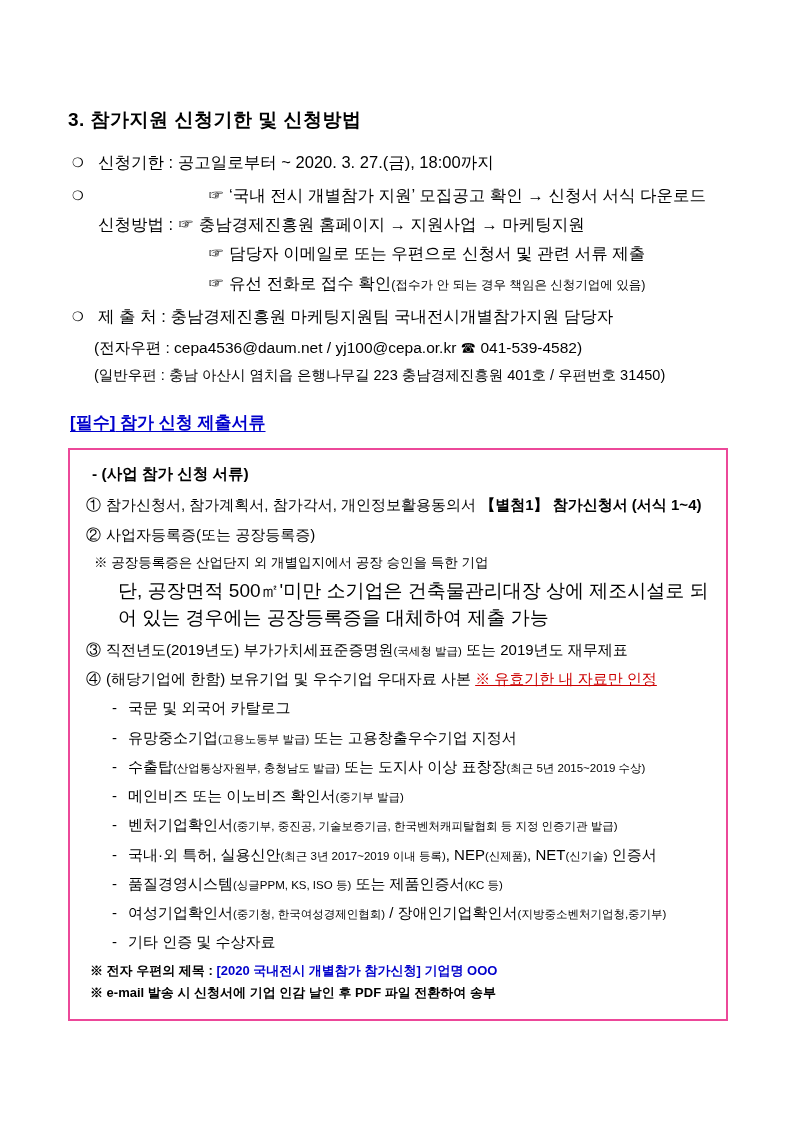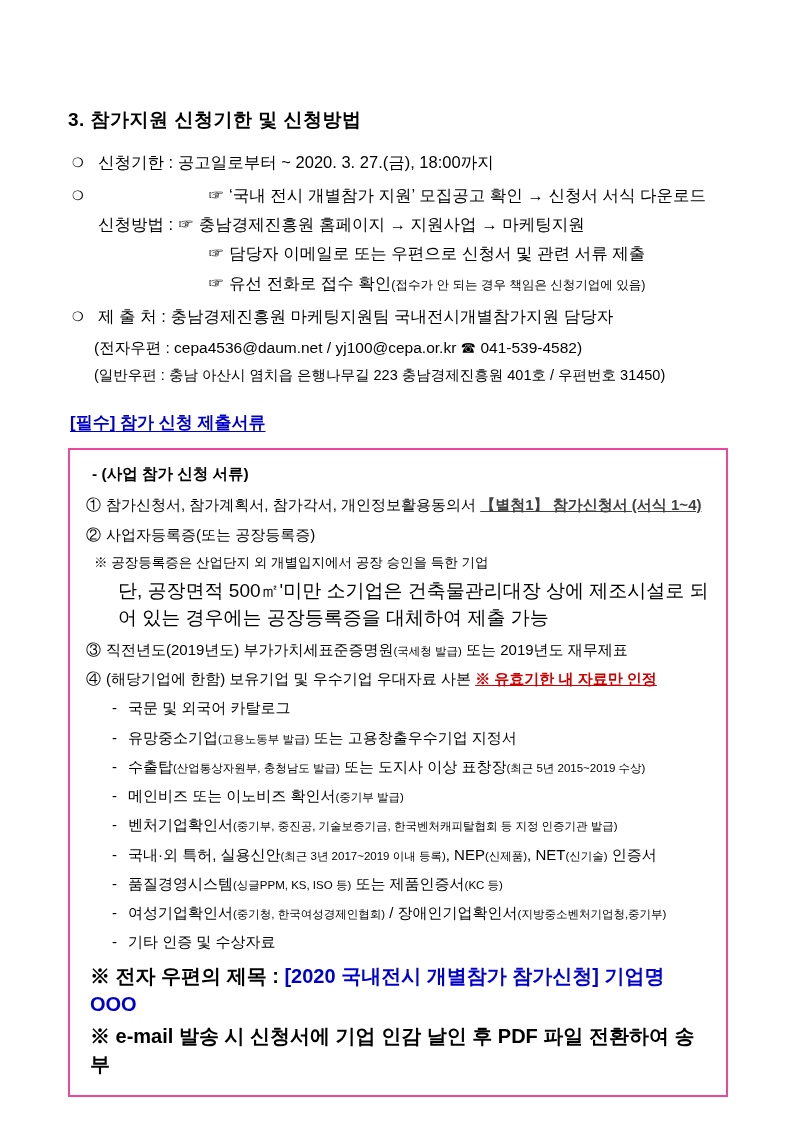--- a/index.html
+++ b/index.html
@@ -104,53 +104,52 @@
   .item {
     font-size: 15px;
     margin: 0 0 9px 2px;
     line-height: 1.35;
   }
   .item .num {
     display: inline-block;
     width: 20px;
   }
   .blue-link {
-    color: #404040;
-    text-decoration: underline;
+    color: #000000;
     font-weight: bold;
   }
   .note {
     font-size: 13.5px;
     margin: 0 0 4px 10px;
     line-height: 1.4;
   }
   .note-cont {
     font-size: 19px;
     margin: 0 0 8px 34px;
     line-height: 1.45;
   }
   .tiny {
     font-size: 11.5px;
   }
   .emph-red {
     color: #cc0000;
-    font-weight: bold;
+    font-weight: normal;
     text-decoration: underline;
   }
   .dash-item {
     font-size: 15px;
     margin: 0 0 9px 28px;
     line-height: 1.35;
   }
   .dash-item .dash {
     display: inline-block;
     width: 16px;
   }
   .footer-note {
-    font-size: 20px;
+    font-size: 13px;
     font-weight: bold;
     margin: 4px 0 3px 6px;
     line-height: 1.4;
   }
   .footer-note .blue {
     color: #0000cc;
   }
 </style>
 </head>
 <body>

